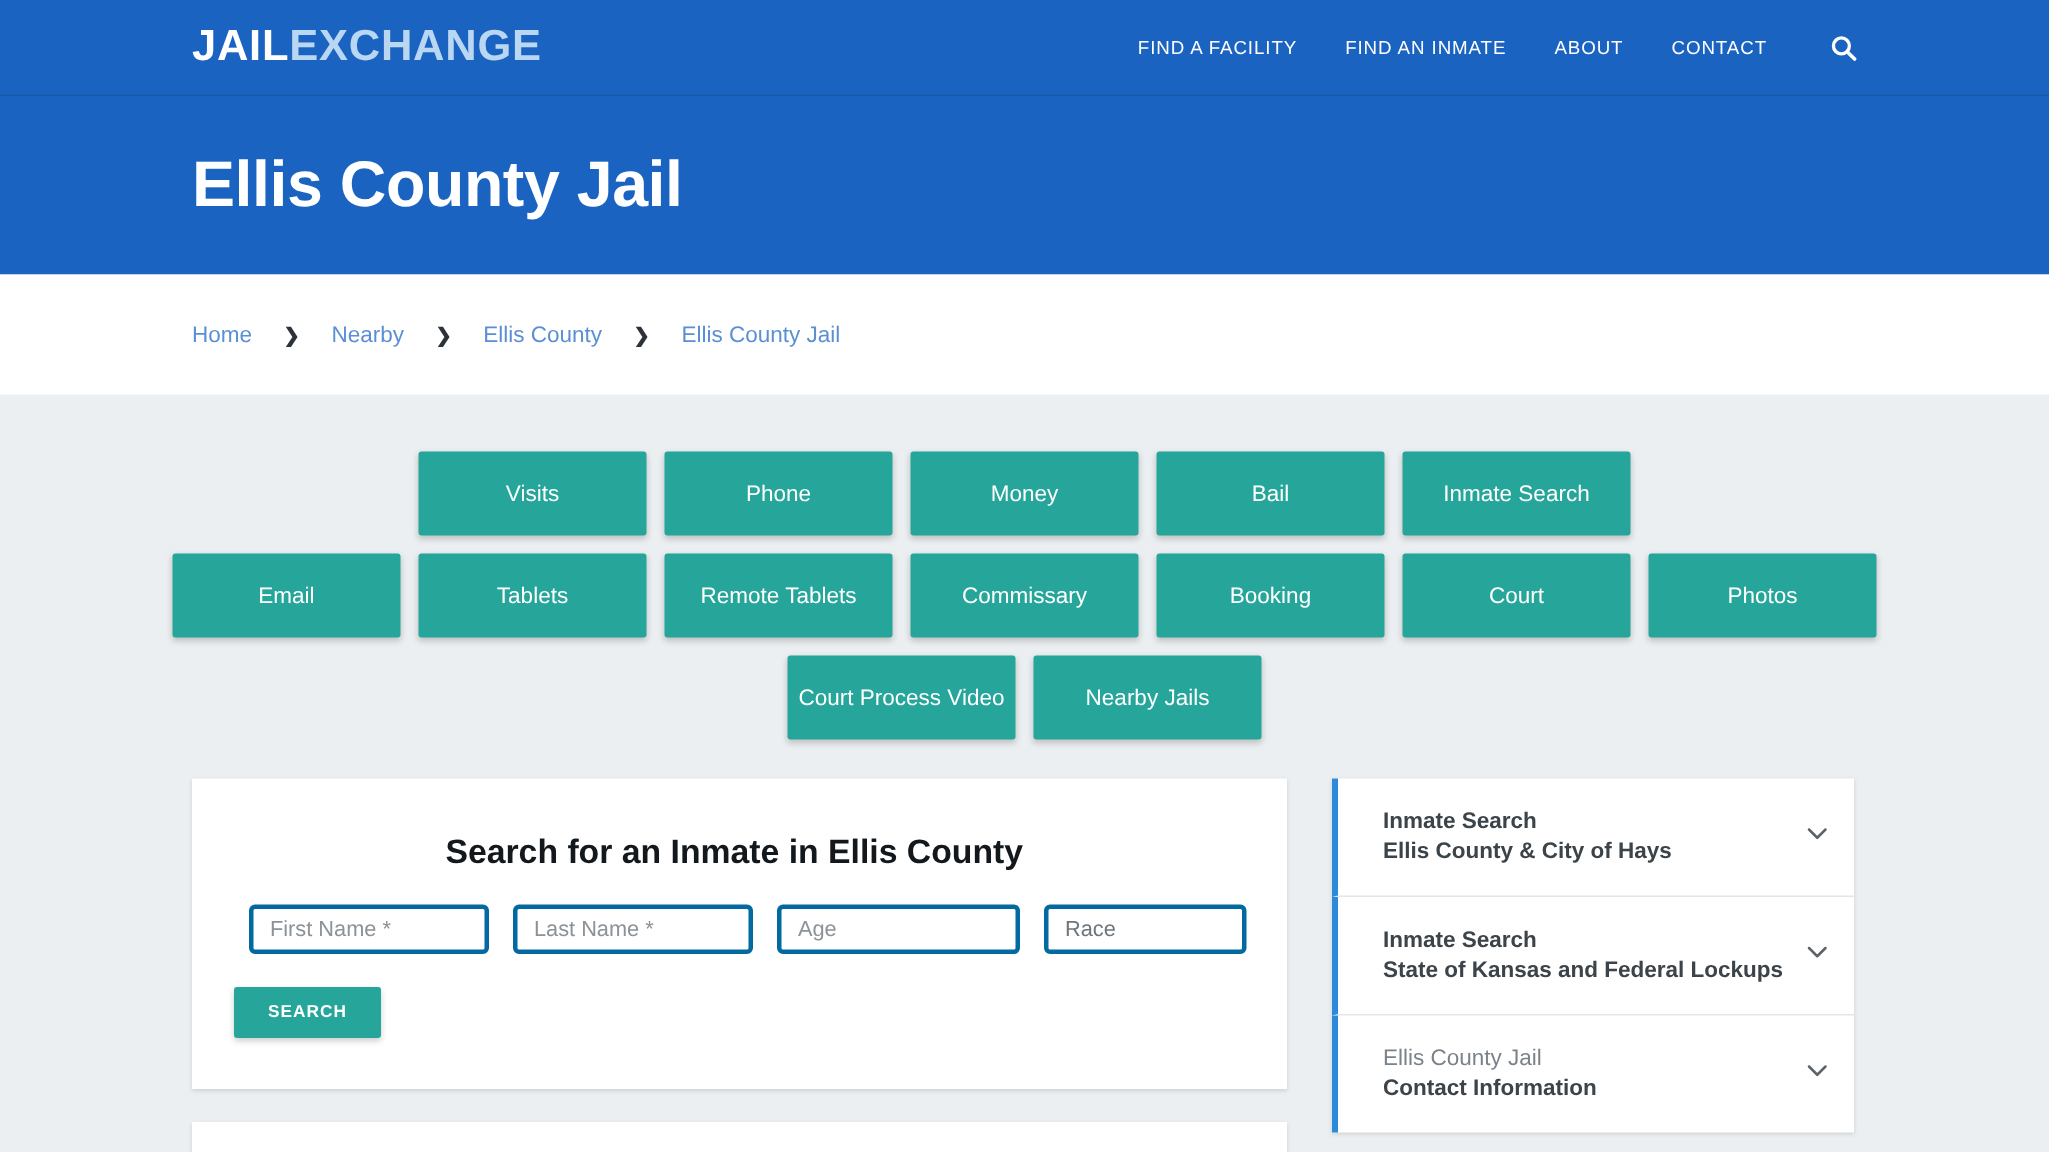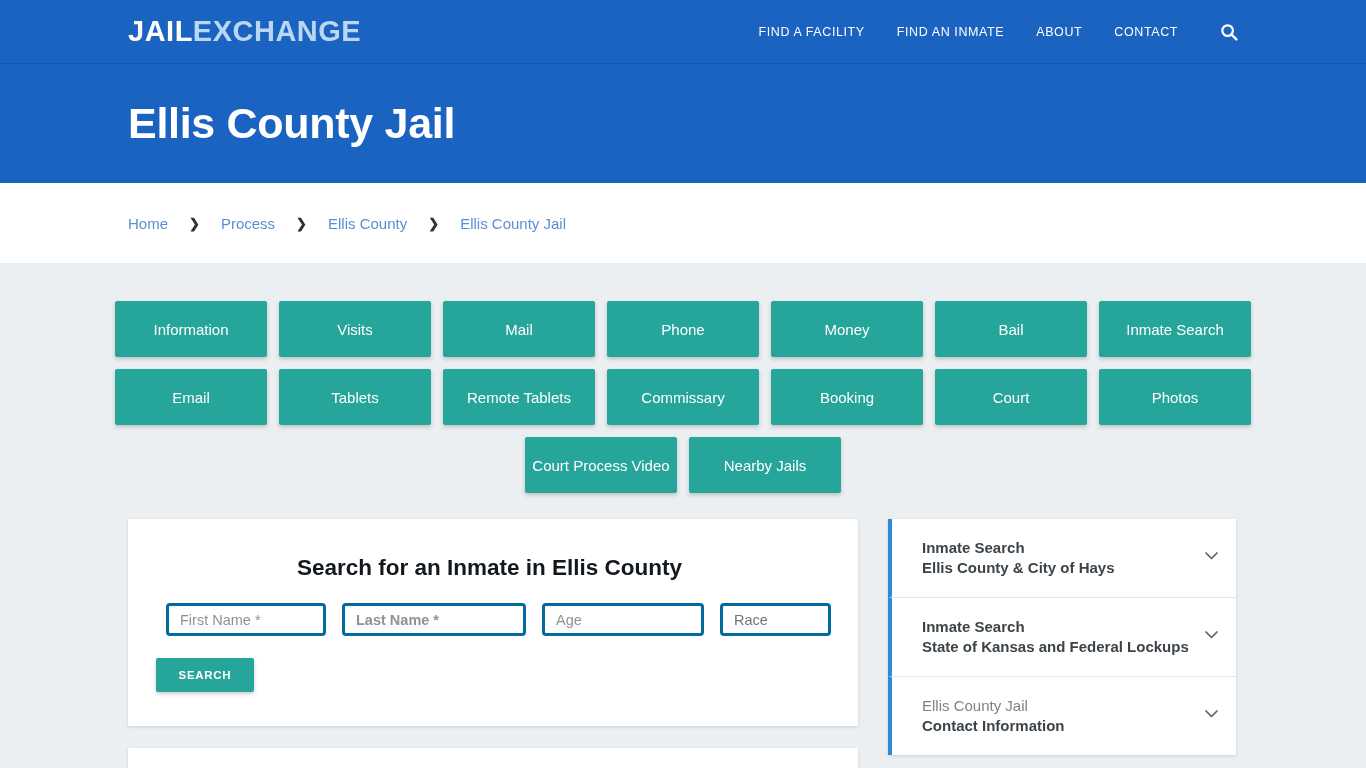--- a/index.html
+++ b/index.html
@@ -149,21 +149,21 @@
     border-radius: 4px;
     font-size: 14.5px;
     color: #6d757d;
     font-family: "Liberation Sans", sans-serif;
     padding: 0 11px;
     background: #ffffff;
     outline: none;
   }
   .fields input::placeholder { color: #8b9298; }
   .f-first { width: 160px; }
-  .f-last  { width: 184px; font-weight: bold; }
+  .f-last  { width: 160px; }
   .f-age   { width: 162px; }
   .f-race  { width: 162px; appearance: none;
              background-image:
                linear-gradient(45deg, transparent 50%, #4a5158 50%),
                linear-gradient(135deg, #4a5158 50%, transparent 50%);
              background-position: calc(100% - 17px) 14px, calc(100% - 12px) 14px;
              background-size: 5px 5px, 5px 5px;
              background-repeat: no-repeat; }
   .searchbtn {
     margin: 22px 0 0 8px;
@@ -227,33 +227,31 @@
 </div>
 
 <div class="hero">
   <h1>Ellis County Jail</h1>
 </div>
 
 <div class="crumbband">
   <nav class="crumbs">
     <a href="#">Home</a>
     <span class="sep">❯</span>
-    <a href="#">Process</a>
+    <a href="#">Nearby</a>
     <span class="sep">❯</span>
     <a href="#">Ellis County</a>
     <span class="sep">❯</span>
     <a href="#">Ellis County Jail</a>
   </nav>
 </div>
 
 <div class="gridwrap">
   <div class="btnrow">
-    <button class="tile">Information</button>
     <button class="tile">Visits</button>
-    <button class="tile">Mail</button>
     <button class="tile">Phone</button>
     <button class="tile">Money</button>
     <button class="tile">Bail</button>
     <button class="tile">Inmate Search</button>
   </div>
   <div class="btnrow">
     <button class="tile">Email</button>
     <button class="tile">Tablets</button>
     <button class="tile">Remote Tablets</button>
     <button class="tile">Commissary</button>

